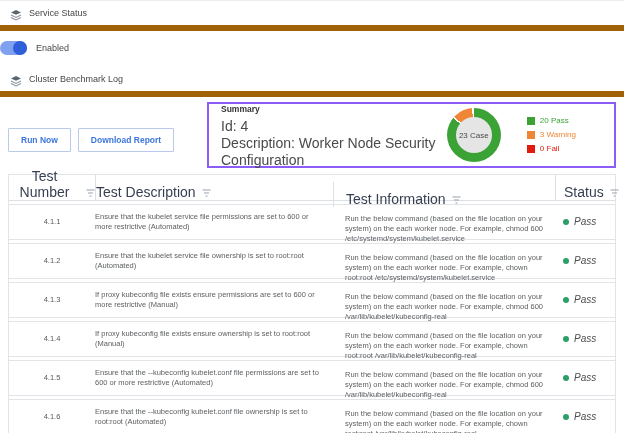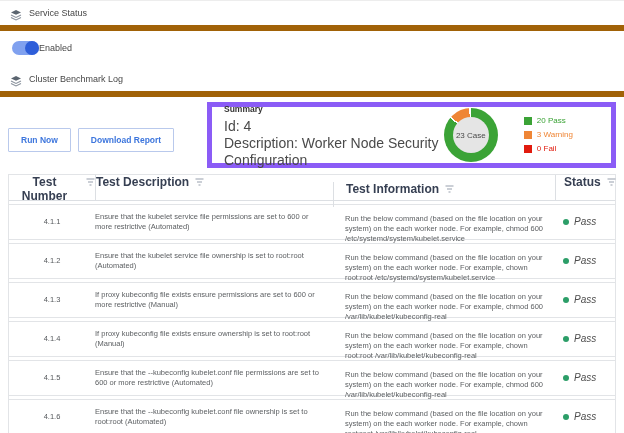--- a/index.html
+++ b/index.html
@@ -5,47 +5,47 @@
   * { box-sizing: border-box; margin: 0; padding: 0; }
   html, body { width: 624px; height: 433px; overflow: hidden; background: #fff;
     font-family: "Liberation Sans", sans-serif; color: #4a4a4a; }
   .top-line { border-top: 1px solid #ededed; }
 
   .section-head { display: flex; align-items: center; gap: 7px; height: 30px;
     padding: 0 10px; border-bottom: 6px solid #a16207; }
   .section-head .label { font-size: 9px; color: #474747; }
   .layers-icon { width: 12px; height: 12px; display: inline-block; }
 
-  .toggle-row { display: flex; align-items: center; margin: 8px 0 10px; padding: 0 12px; height: 18px; }
+  .toggle-row { display: flex; align-items: center; gap: 9px; margin: 8px 0 10px; padding: 0 0; height: 18px; }
   .toggle { width: 27px; height: 14px; border-radius: 8px; background: #80a1ef; position: relative; cursor: pointer; }
   .toggle .knob { position: absolute; right: 0; top: 0; width: 14px; height: 14px; border-radius: 50%; background: #2e5ed9; }
   .toggle-label { font-size: 9px; color: #474747; }
 
   .band { display: flex; align-items: flex-start; padding: 0 8px; margin-top: 5px; }
   .btn-col { flex: 0 0 199px; display: flex; gap: 7px; padding-top: 26px; }
   .btn { background: #fff; border: 1px solid #b9c9ec; border-radius: 1px; color: #3d76dd;
     font-size: 8.5px; font-weight: bold; padding: 6px 12px; cursor: pointer; white-space: nowrap;
     font-family: "Liberation Sans", sans-serif; }
 
-  .summary-card { flex: 1; border: 5px solid #8b5cf6; height: 66px; display: flex;
+  .summary-card { flex: 1; border: 2px solid #8b5cf6; height: 66px; display: flex;
     align-items: center; padding-left: 12px; background: #fff; }
   .sum-text { flex: 1; }
   .sum-title { font-size: 8.5px; font-weight: bold; color: #333; line-height: 17px; }
   .sum-line { font-size: 14px; color: #4a4a4a; line-height: 17px; }
   .donut-wrap { position: relative; width: 54px; height: 54px; flex: 0 0 54px; }
   .donut { width: 54px; height: 54px; border-radius: 50%; background: #3ba336; }
   .donut-hole { position: absolute; inset: 9px; background: #e5e5e5; border-radius: 50%;
     display: flex; align-items: center; justify-content: center; font-size: 8px; color: #4a4a4a; }
   .legend { margin-left: 26px; margin-right: 38px; }
   .legend-item { display: flex; align-items: center; font-size: 8px; line-height: 14px; white-space: nowrap; }
   .legend-sq { width: 8px; height: 8px; margin-right: 5px; flex: 0 0 8px; }
 
   .table { margin: 6px 8px 0; border: 1px solid #e2e4e7; border-bottom: none; }
   .thead { display: flex; height: 26px; align-items: center; background: #fff; border-bottom: 1px solid #dcdfe3; }
-  .th { display: flex; align-items: flex-start; height: 100%; font-size: 12px; font-weight: bold; color: #363f52; }
+  .th { display: flex; align-items: flex-end; height: 100%; font-size: 14px; font-weight: normal; color: #363f52; }
   .th + .th { border-left: 1px solid #dcdfe3; }
   .filter-icon { margin-left: 6px; display: inline-block; }
   .c1 { flex: 0 0 86px; justify-content: center; text-align: center; }
   .c2 { flex: 0 0 238px; padding-right: 14px; }
   .c3 { flex: 0 0 222px; padding-left: 12px; padding-right: 6px; margin-top: 13px; }
   .c4 { flex: 1; padding-left: 8px; }
   .trow { display: flex; align-items: center; height: 36px; margin-top: 3px;
     border-top: 1px solid #e2e4e7; border-bottom: 1px solid #e2e4e7; background: #fff; cursor: pointer; }
   .trow .c { font-size: 7.5px; line-height: 10px; color: #5d6063; overflow: hidden; }
   .trow .c1 { display: flex; align-items: center; justify-content: center; color: #55585c; }

